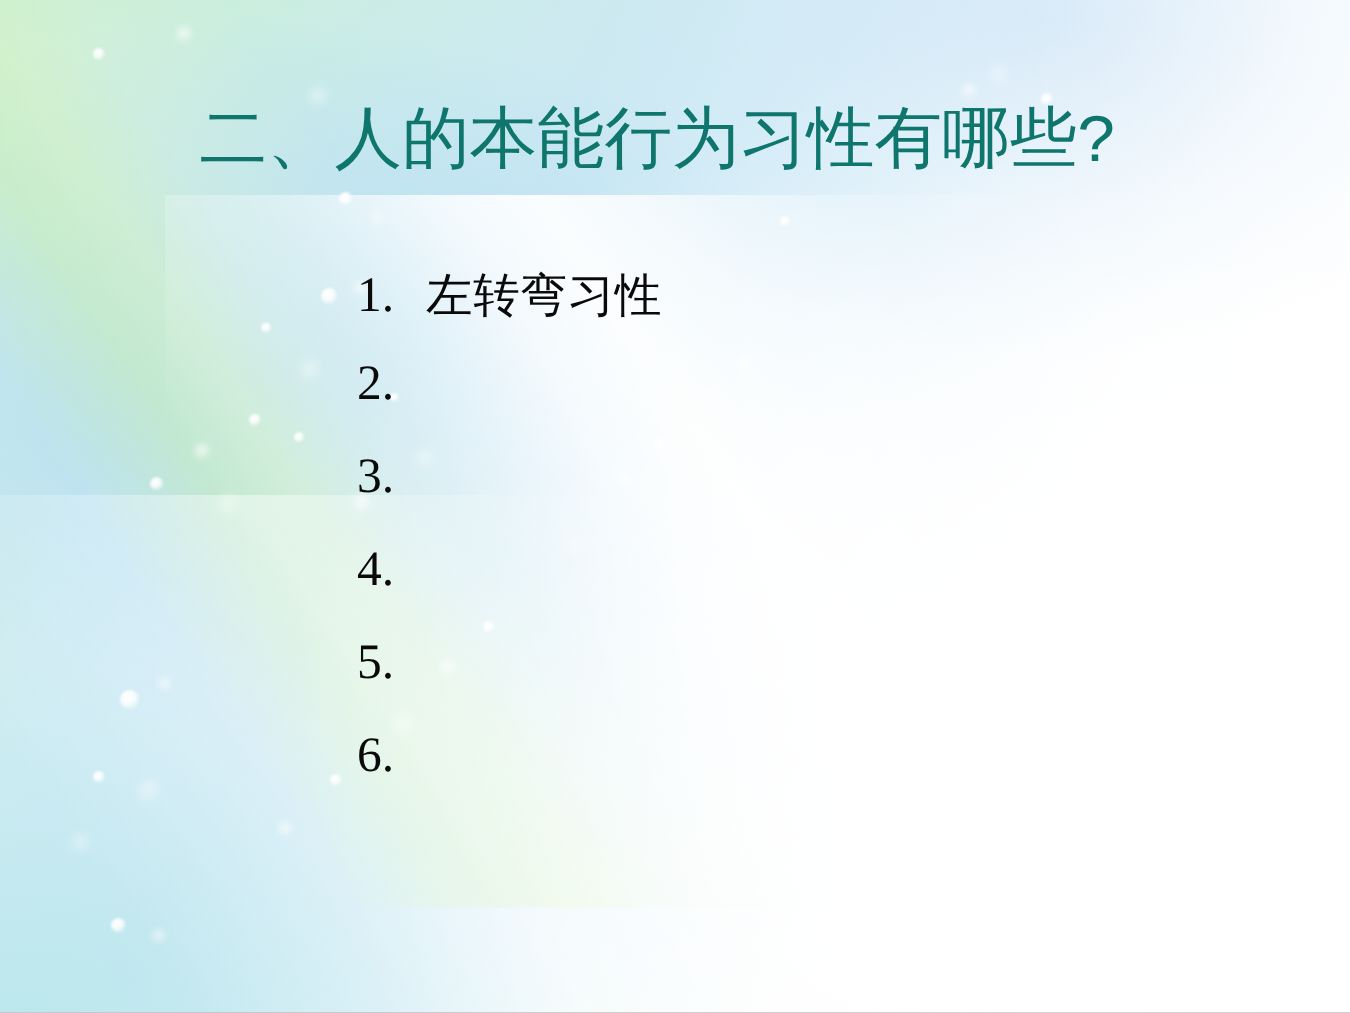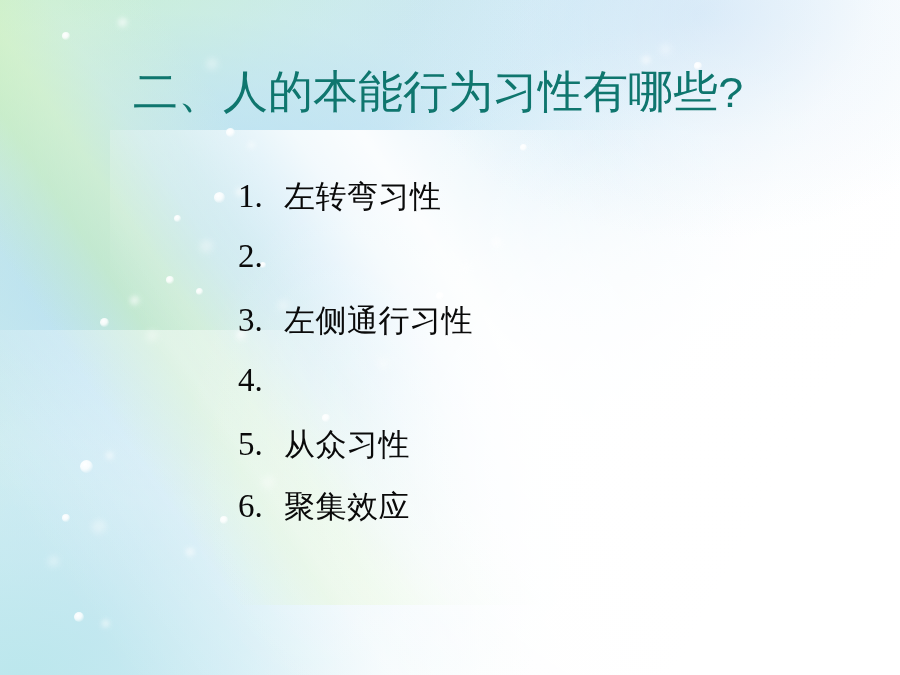--- a/index.html
+++ b/index.html
@@ -258,32 +258,29 @@
         <span class="bullet-num">1.</span>
         <span class="bullet-text">左转弯习性</span>
       </li>
 
       <li class="bullet-row">
         <span class="bullet-num">2.</span>
       </li>
 
       <li class="bullet-row">
         <span class="bullet-num">3.</span>
-        <span class="bullet-text">左侧通行习性</span>
       </li>
 
       <li class="bullet-row">
         <span class="bullet-num">4.</span>
       </li>
 
       <li class="bullet-row">
         <span class="bullet-num">5.</span>
-        <span class="bullet-text">从众习性</span>
       </li>
 
       <li class="bullet-row">
         <span class="bullet-num">6.</span>
-        <span class="bullet-text">聚集效应</span>
       </li>
 
     </ul>
   </div>
 </div>
 
 </body></html>

